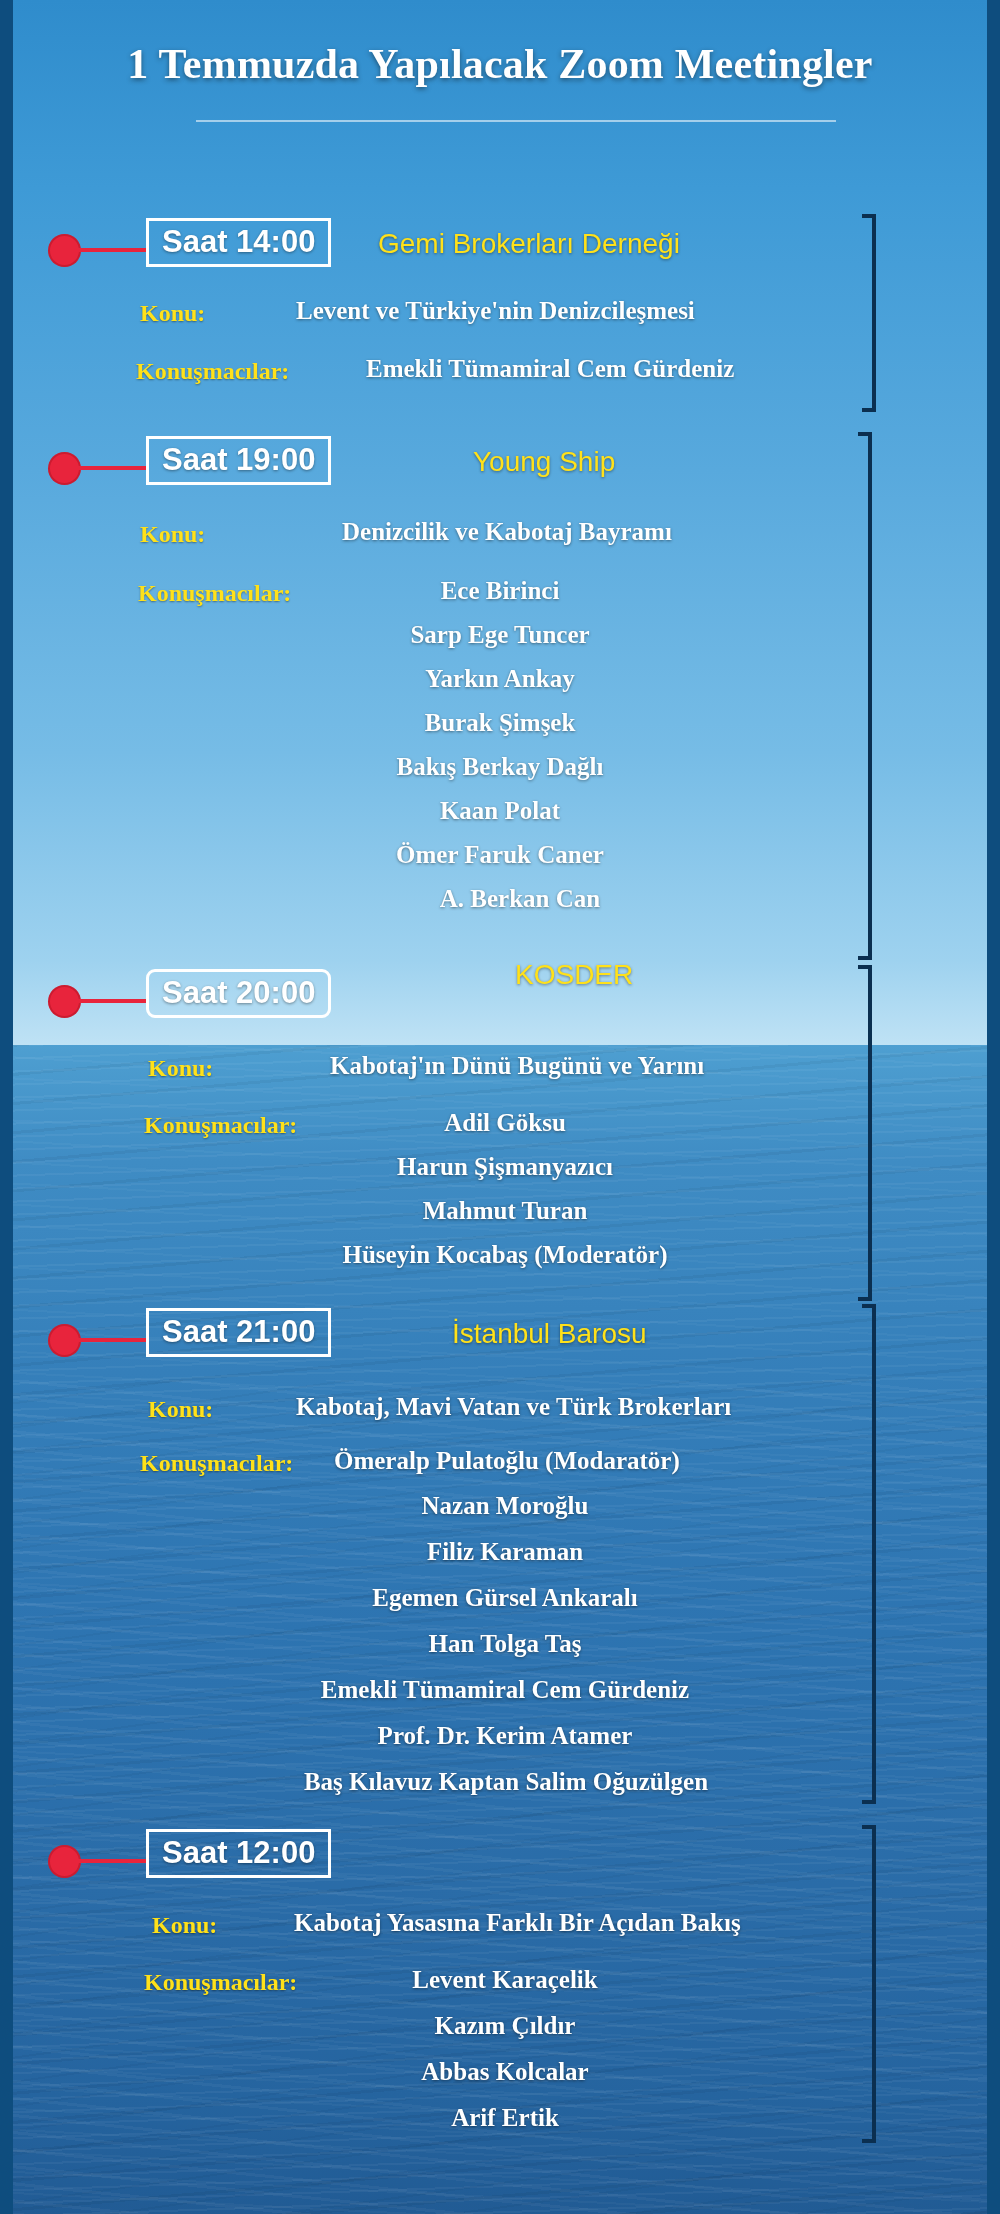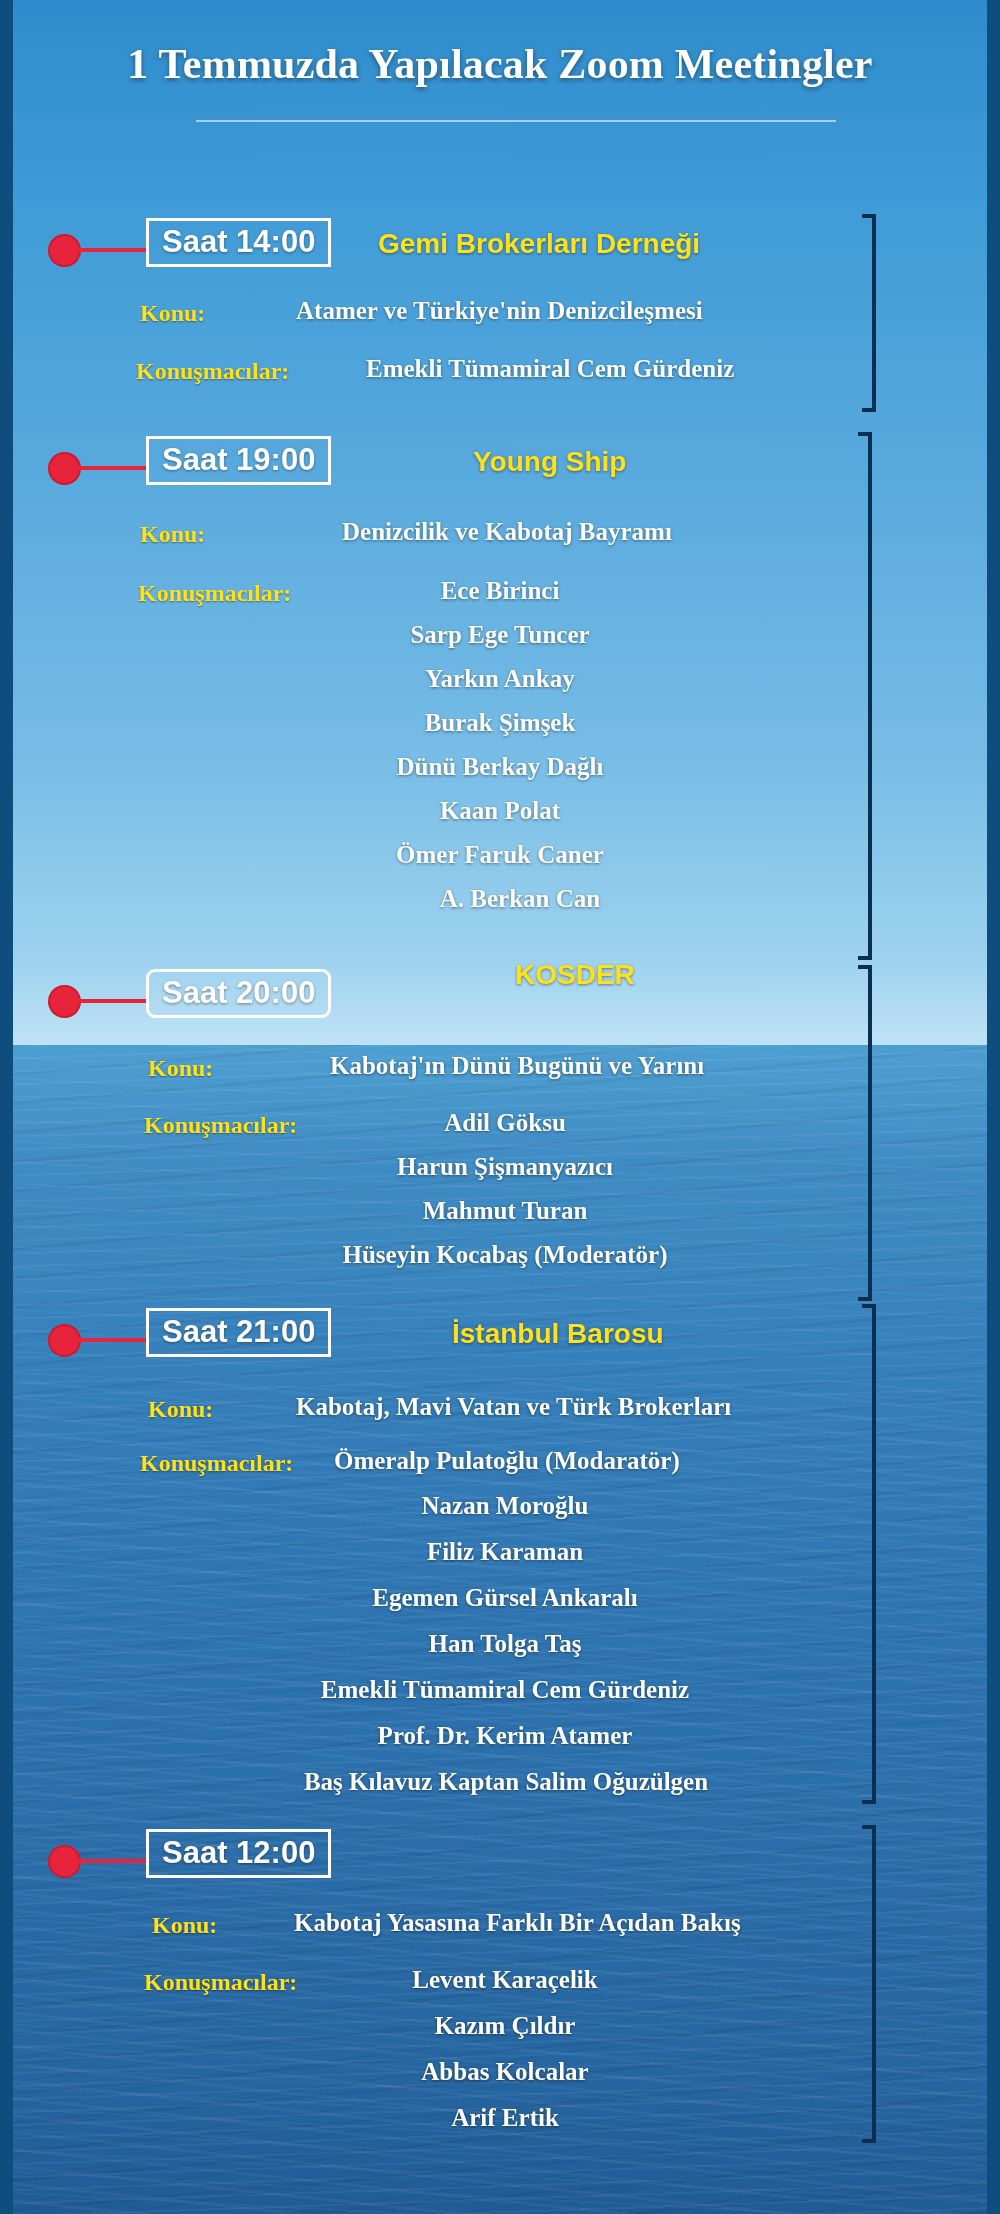--- a/index.html
+++ b/index.html
@@ -70,21 +70,21 @@
   .time-badge{
     position:absolute;
     border:3px solid #ffffff;
     padding:5px 13px 7px 13px;
     color:#ffffff;font-size:31px;font-weight:bold;line-height:1;
     font-family:"Liberation Sans", sans-serif;
     white-space:nowrap;
     text-shadow:0 1px 3px rgba(0,0,0,.4);
   }
   .org{
-    position:absolute;color:#ffe11a;font-size:28px;font-weight:bold;
+    position:absolute;color:#ffe11a;font-size:28px;font-weight:normal;
     font-family:"Liberation Sans", sans-serif;
     text-shadow:0 1px 3px rgba(0,0,0,.45);
     white-space:nowrap;
   }
   .label{
     position:absolute;color:#ffe11a;font-size:24px;font-weight:bold;
     text-shadow:0 1px 2px rgba(0,0,0,.4);white-space:nowrap;
   }
   .value{
     position:absolute;color:#ffffff;font-size:25px;font-weight:bold;
@@ -121,21 +121,21 @@
 
     <div class="session">
       <div class="bullet" style="top:234px;"></div>
       <div class="leader" style="top:248px;width:70px;"></div>
       <div class="bracket" style="left:862px;top:214px;width:10px;height:190px;"></div>
 
       <div class="time-badge" style="left:146px;top:218px;">Saat 14:00</div>
       <div class="org" style="left:378px;top:228px;">Gemi Brokerları Derneği</div>
 
       <div class="label" style="left:140px;top:300px;">Konu:</div>
-      <div class="value" style="left:296px;top:297px;">Atamer ve Türkiye'nin Denizcileşmesi</div>
+      <div class="value" style="left:296px;top:297px;">Levent ve Türkiye'nin Denizcileşmesi</div>
 
       <div class="label" style="left:136px;top:358px;">Konuşmacılar:</div>
       <div class="speaker" style="left:366px;top:355px;">Emekli Tümamiral Cem Gürdeniz</div>
     </div>
 
     <div class="session">
       <div class="bullet" style="top:452px;"></div>
       <div class="leader" style="top:466px;width:70px;"></div>
       <div class="bracket" style="left:858px;top:432px;width:10px;height:520px;"></div>
 
@@ -143,21 +143,21 @@
       <div class="org" style="left:473px;top:446px;">Young Ship</div>
 
       <div class="label" style="left:140px;top:521px;">Konu:</div>
       <div class="value" style="left:342px;top:518px;">Denizcilik ve Kabotaj Bayramı</div>
 
       <div class="label" style="left:138px;top:580px;">Konuşmacılar:</div>
       <div class="speaker" style="left:0;top:577px;width:1000px;">Ece Birinci</div>
       <div class="speaker" style="left:0;top:621px;width:1000px;">Sarp Ege Tuncer</div>
       <div class="speaker" style="left:0;top:665px;width:1000px;">Yarkın Ankay</div>
       <div class="speaker" style="left:0;top:709px;width:1000px;">Burak Şimşek</div>
-      <div class="speaker" style="left:0;top:753px;width:1000px;">Dünü Berkay Dağlı</div>
+      <div class="speaker" style="left:0;top:753px;width:1000px;">Bakış Berkay Dağlı</div>
       <div class="speaker" style="left:0;top:797px;width:1000px;">Kaan Polat</div>
       <div class="speaker" style="left:0;top:841px;width:1000px;">Ömer Faruk Caner</div>
       <div class="speaker" style="left:0;top:885px;width:1000px;padding-left:20px;">A. Berkan Can</div>
     </div>
 
     <div class="session">
       <div class="bullet" style="top:985px;"></div>
       <div class="leader" style="top:999px;width:70px;"></div>
       <div class="bracket" style="left:858px;top:965px;width:10px;height:328px;"></div>
 

